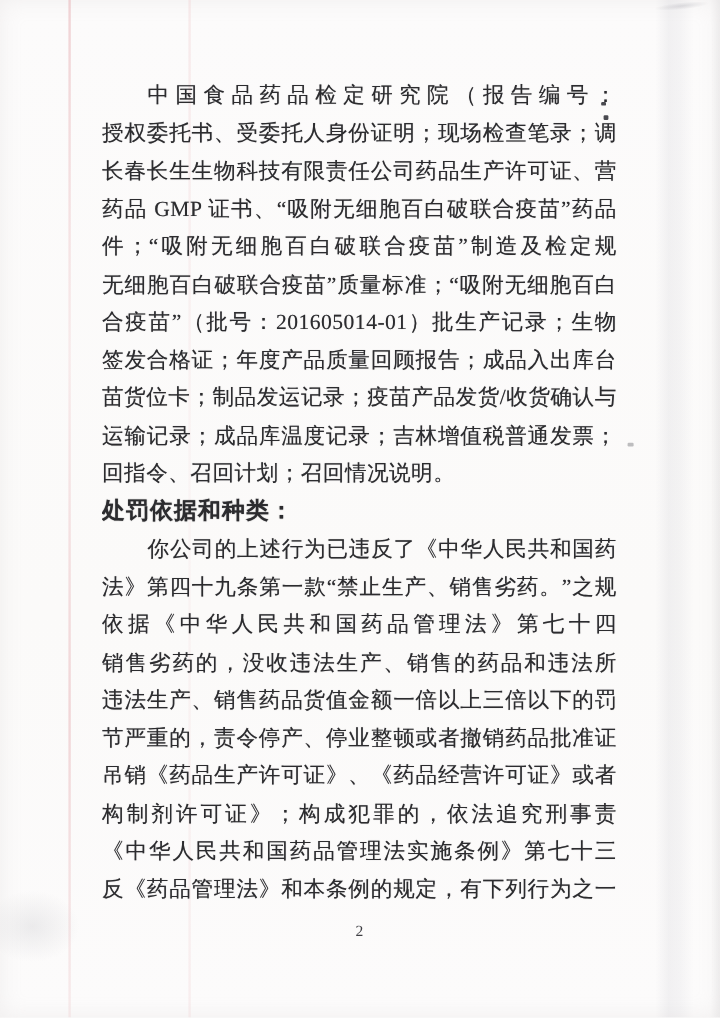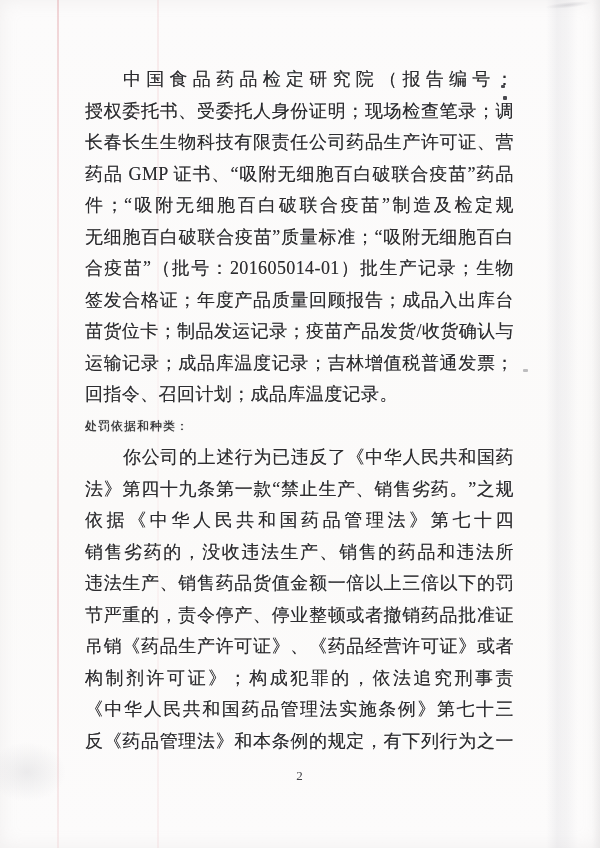--- a/index.html
+++ b/index.html
@@ -41,21 +41,21 @@
   .text-block{
     position:absolute;left:85px;top:64px;width:429px;
   }
   .line{
     height:31.5px;line-height:31.5px;font-size:18px;color:#2c2c2f;
     letter-spacing:.4px;white-space:nowrap;overflow:hidden;
     text-align:justify;text-shadow:0 0 .6px rgba(44,44,47,.55);
   }
   .line.j{text-align-last:justify;white-space:normal;height:31.5px;}
   .line.i{text-indent:38px;}
-  .line.b{font-weight:400;font-size:12px;letter-spacing:1px;text-shadow:0 0 .9px rgba(20,20,22,.7);}
+  .line.b{font-weight:700;font-size:19px;letter-spacing:1px;text-shadow:0 0 .9px rgba(20,20,22,.7);}
   .page-number{
     position:absolute;left:0;top:768px;width:600px;text-align:center;
     font-size:13px;color:#3f3f44;letter-spacing:1px;
   }
 </style>
 </head>
 <body>
 
 <div class="page">
 
@@ -73,21 +73,21 @@
       <div class="line j i">中国食品药品检定研究院（报告编号：SC201707343）;</div>
       <div class="line j">授权委托书、受委托人身份证明；现场检查笔录；调查笔录；</div>
       <div class="line j">长春长生生物科技有限责任公司药品生产许可证、营业执照、</div>
       <div class="line j">药品 GMP 证书、“吸附无细胞百白破联合疫苗”药品注册批</div>
       <div class="line j">件；“吸附无细胞百白破联合疫苗”制造及检定规程；“吸附</div>
       <div class="line j">无细胞百白破联合疫苗”质量标准；“吸附无细胞百白破联</div>
       <div class="line j">合疫苗”（批号：201605014-01）批生产记录；生物制品批</div>
       <div class="line j">签发合格证；年度产品质量回顾报告；成品入出库台账；疫</div>
       <div class="line j">苗货位卡；制品发运记录；疫苗产品发货/收货确认与冷链</div>
       <div class="line j">运输记录；成品库温度记录；吉林增值税普通发票；药品召</div>
-      <div class="line">回指令、召回计划；成品库温度记录。</div>
+      <div class="line">回指令、召回计划；召回情况说明。</div>
       <div class="line b">处罚依据和种类：</div>
       <div class="line j i">你公司的上述行为已违反了《中华人民共和国药品管理</div>
       <div class="line j">法》第四十九条第一款“禁止生产、销售劣药。”之规定。</div>
       <div class="line j">依据《中华人民共和国药品管理法》第七十四条：“生产、</div>
       <div class="line j">销售劣药的，没收违法生产、销售的药品和违法所得，并处</div>
       <div class="line j">违法生产、销售药品货值金额一倍以上三倍以下的罚款；情</div>
       <div class="line j">节严重的，责令停产、停业整顿或者撤销药品批准证明文件、</div>
       <div class="line j">吊销《药品生产许可证》、《药品经营许可证》或者《医疗机</div>
       <div class="line j">构制剂许可证》；构成犯罪的，依法追究刑事责任。”的规定、</div>
       <div class="line j">《中华人民共和国药品管理法实施条例》第七十三条：“违</div>

